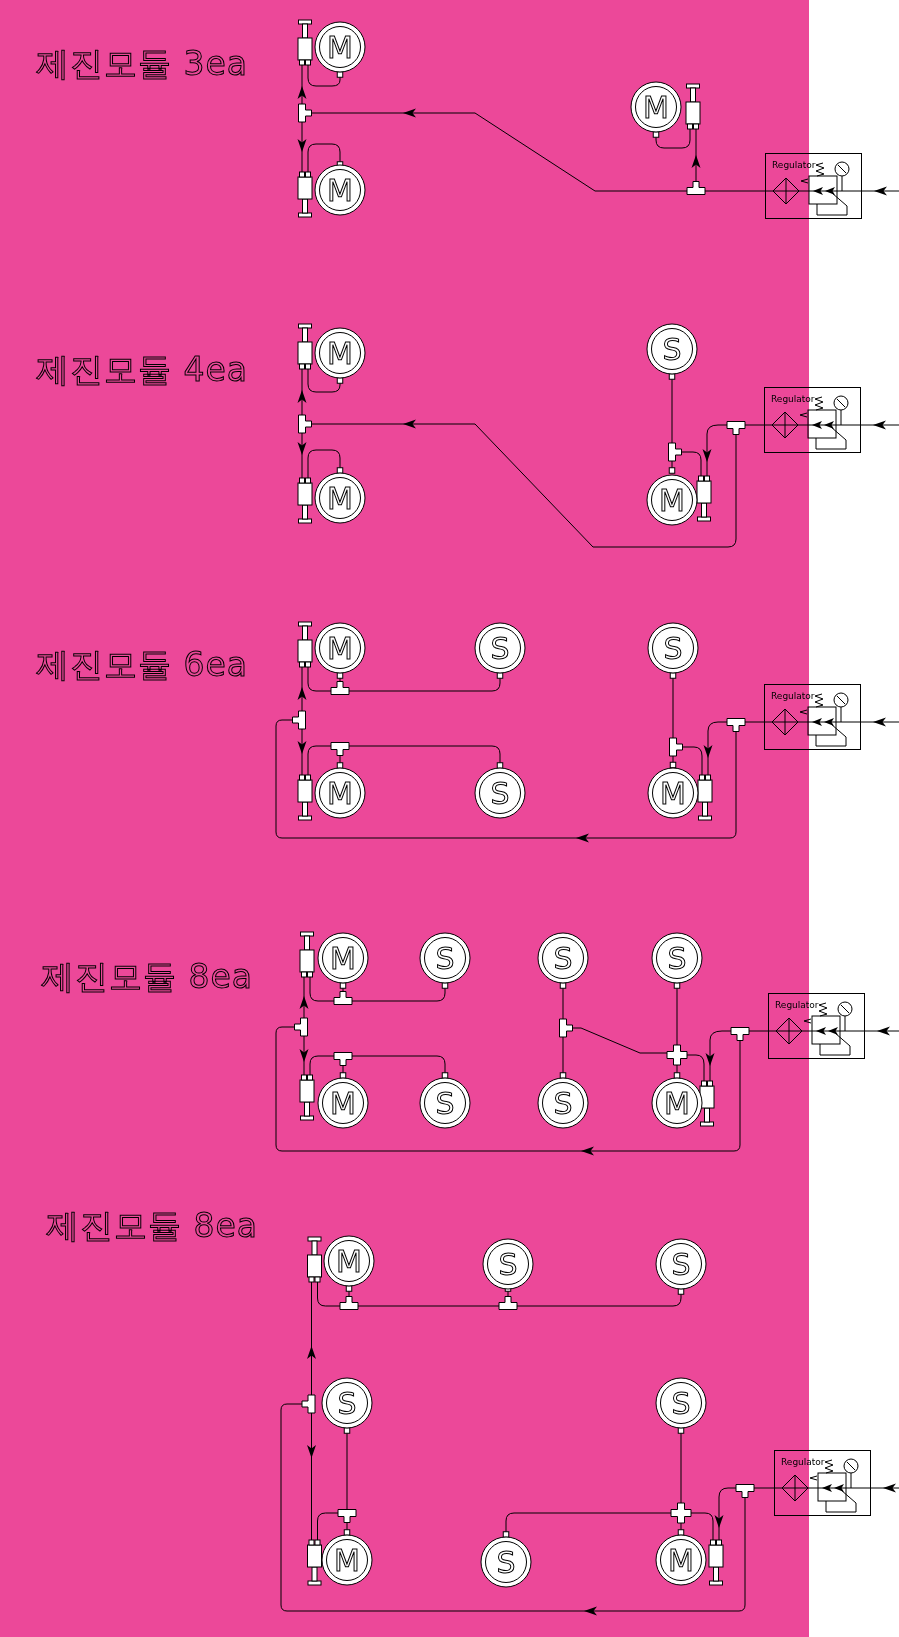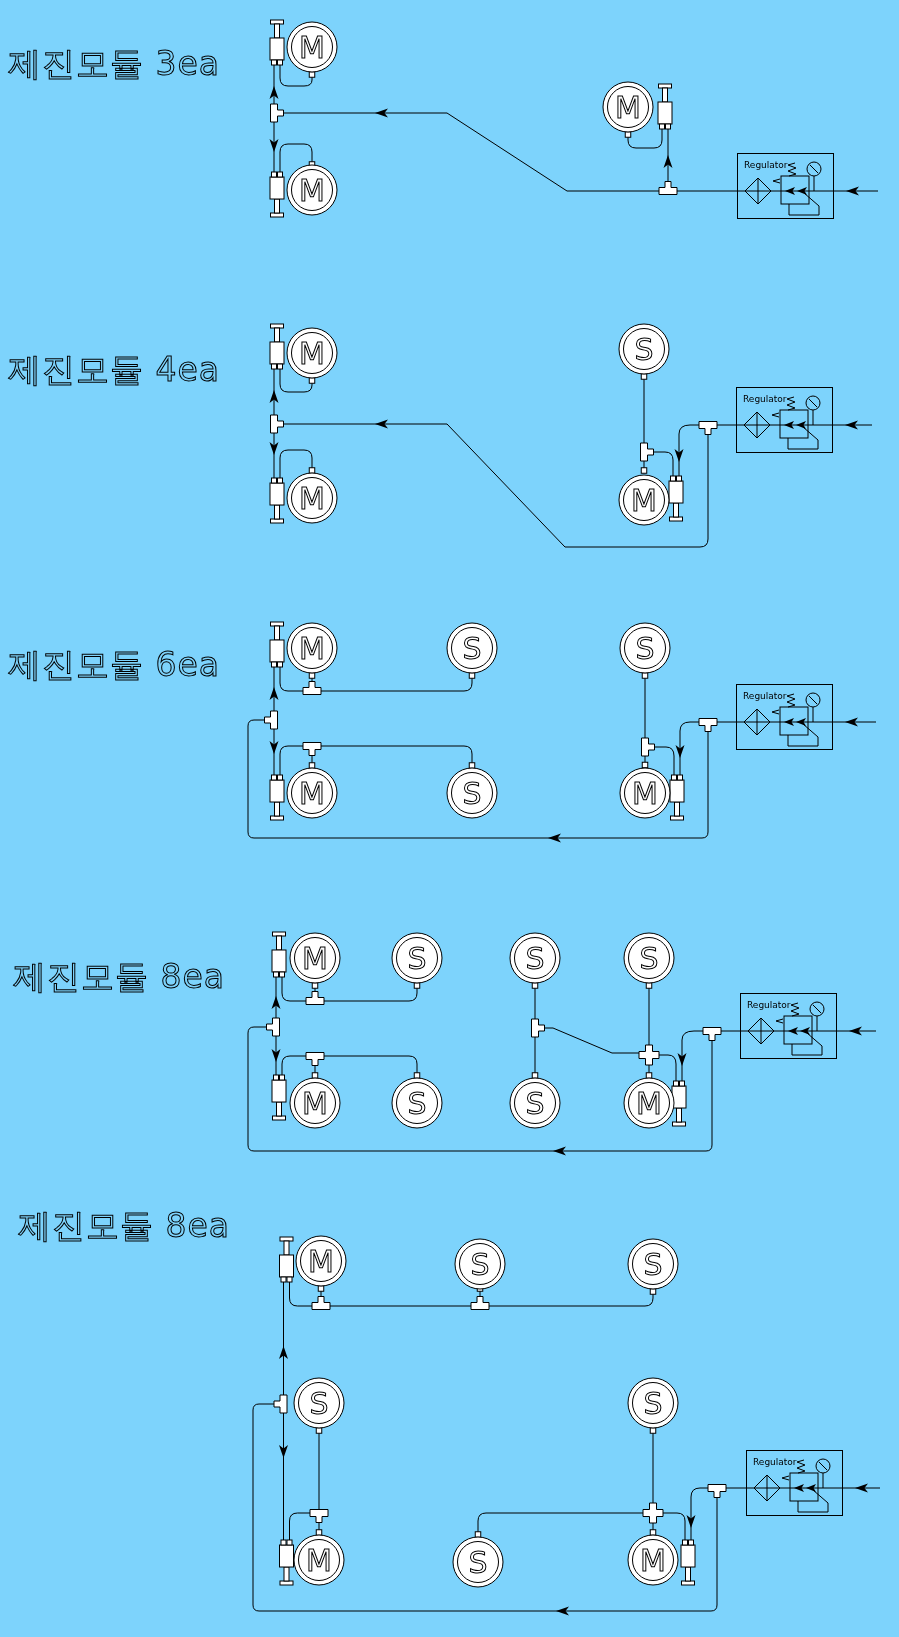--- a/index.html
+++ b/index.html
@@ -1,16 +1,16 @@
 <!DOCTYPE html>
 <html><head>
 <meta charset="utf-8">
 <style>
   html,body{margin:0;padding:0;background:#fff;}
-  .canvas{width:899px;height:1637px;position:relative;background:#7dd3fc;}
+  .canvas{width:781px;height:1637px;position:relative;background:#ec4899;padding-left:28px;}
   .pipe{fill:none;stroke:#000;stroke-width:1;}
   .shape{fill:#fff;stroke:#000;stroke-width:1;}
   .open{fill:none;stroke:#000;stroke-width:1;}
   .arrow{fill:#000;stroke:none;}
   .lbl{font-family:"DejaVu Sans",sans-serif;font-size:30px;fill:none;stroke:#000;stroke-width:1;text-anchor:middle;}
   .title{font-family:"DejaVu Sans",sans-serif;font-size:33px;fill:none;stroke:#000;stroke-width:1;letter-spacing:1px;}
   .reg-lbl{font-family:"DejaVu Sans",sans-serif;font-size:9px;fill:#000;}
 </style>
 </head>
 <body>

